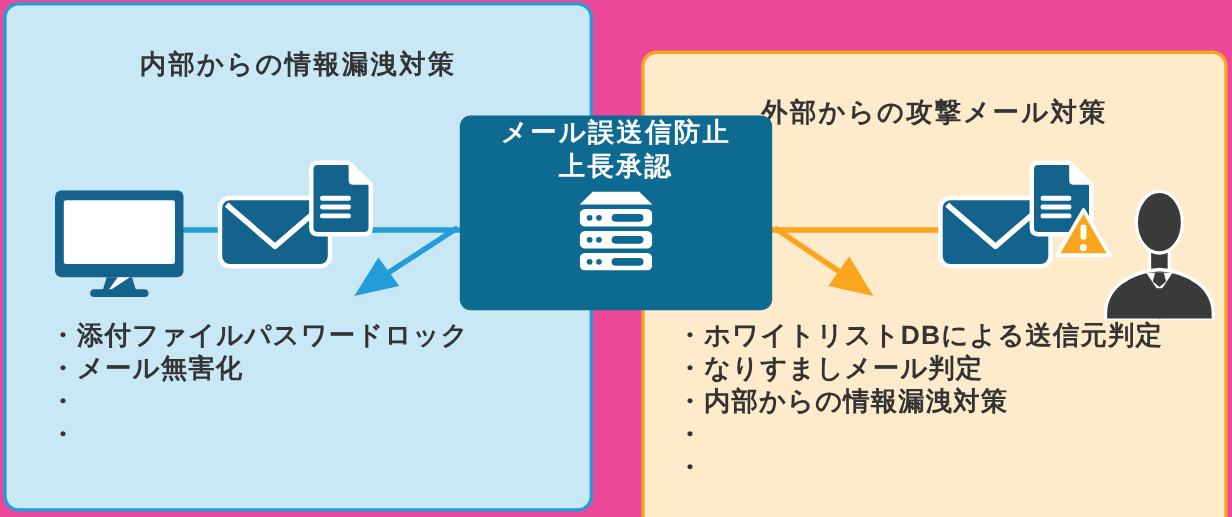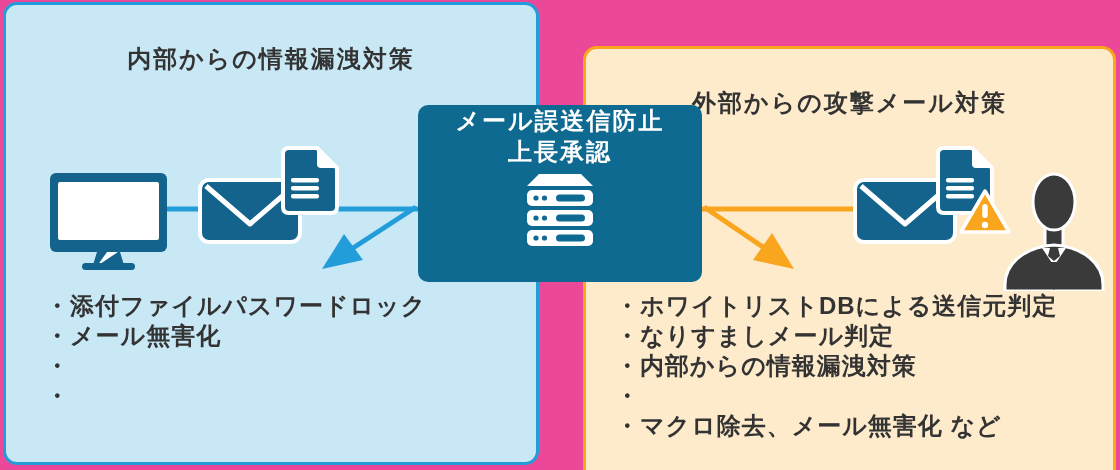--- a/index.html
+++ b/index.html
@@ -193,17 +193,16 @@
         <span class="bullet">・</span>
         <span>内部からの情報漏洩対策</span>
       </li>
 
       <li>
         <span class="bullet">・</span>
       </li>
 
       <li>
         <span class="bullet">・</span>
-        <span>マクロ除去、メール無害化 など</span>
       </li>
     </ul>
 
 </div>
 
 </body></html>

